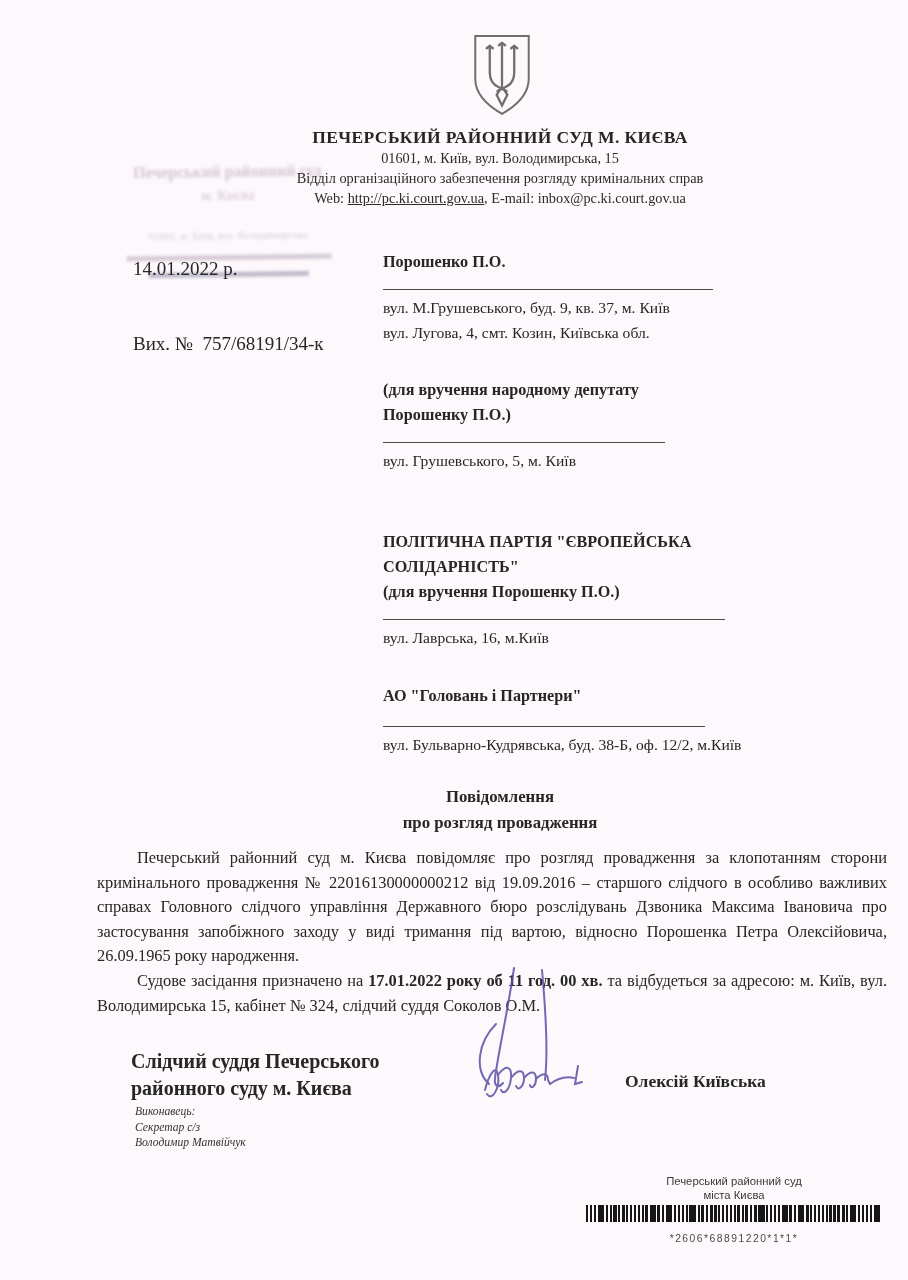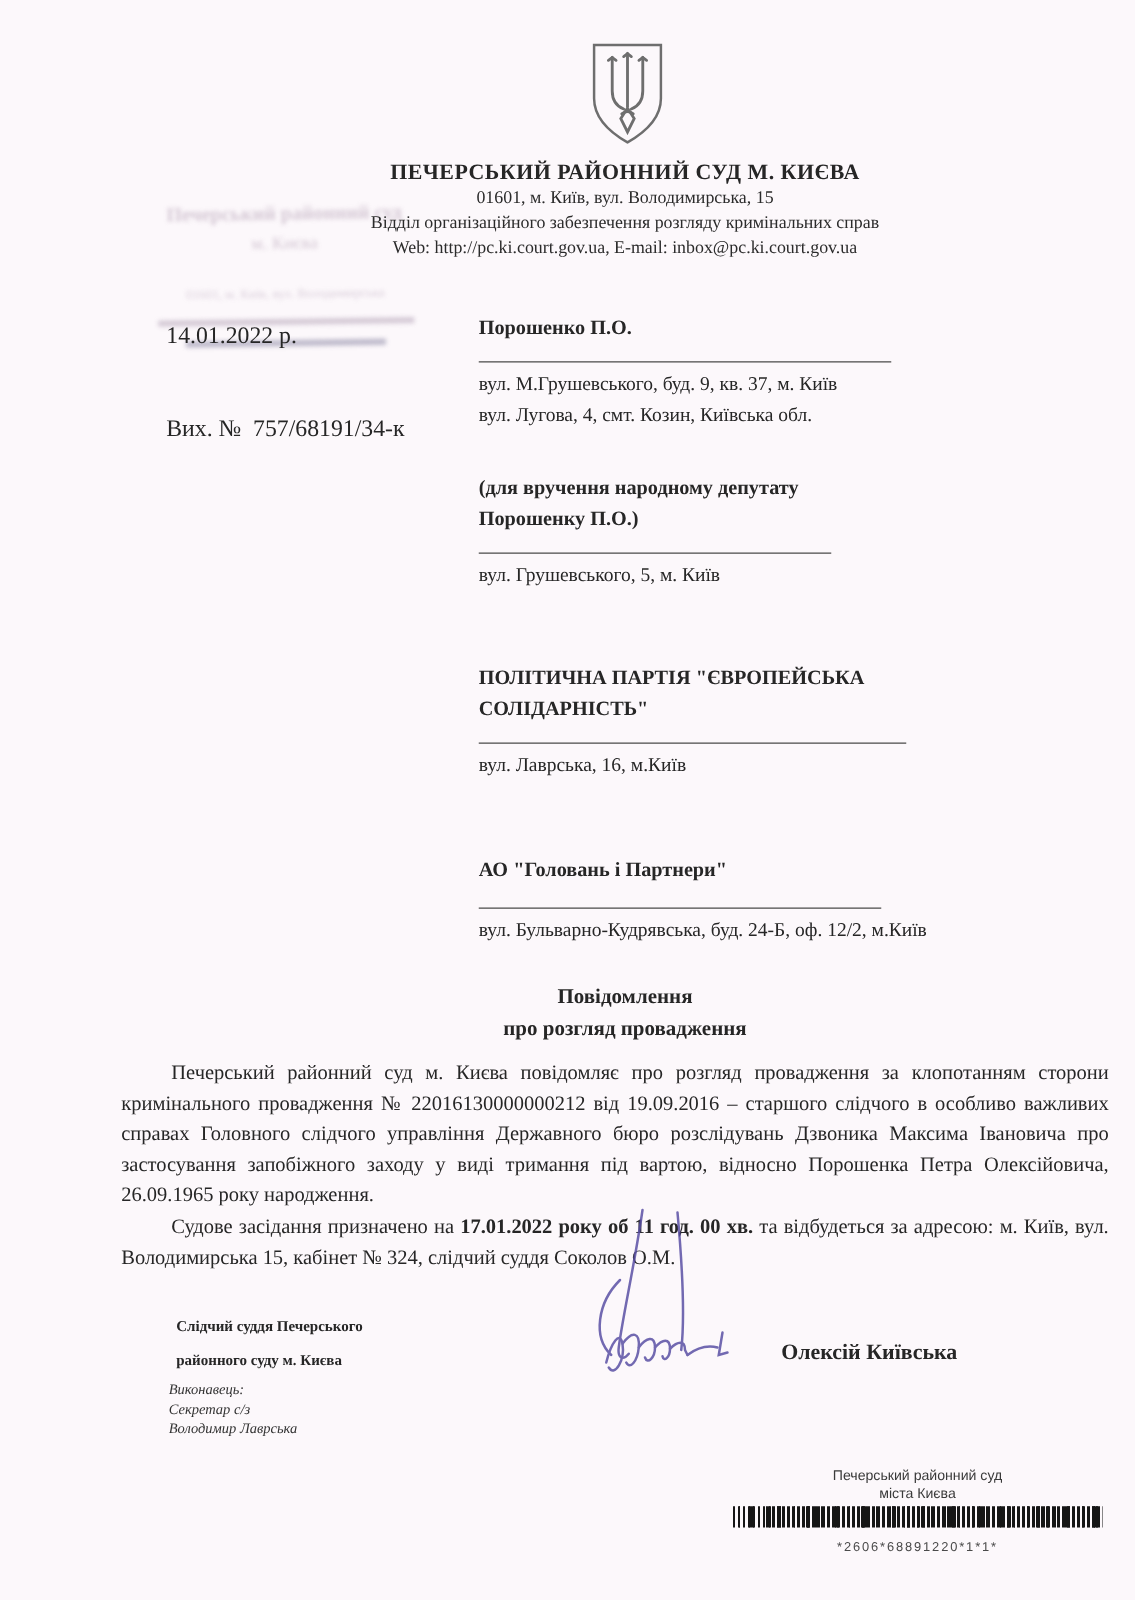--- a/index.html
+++ b/index.html
@@ -8,21 +8,21 @@
     background:#fcf8fb;
     font-family:"Liberation Serif","DejaVu Serif",serif;
     color:#262626;
   }
   .abs{position:absolute;}
   
   .emblem{left:456px;top:33px;width:92px;height:84px;}
   .header-block{left:250px;top:126px;width:500px;text-align:center;}
   .court-name{font-size:17.5px;font-weight:bold;letter-spacing:.4px;line-height:22px;}
   .header-line{font-size:14.3px;line-height:20px;color:#2b2b2b;}
-  .weburl{}
+  .weburl{text-decoration:underline;}
   
   .ghost{left:98px;top:163px;width:260px;text-align:center;transform:rotate(-.8deg);
          color:#c6b6c6;filter:blur(1.6px);opacity:.75;}
   .ghost .g1{font-size:16px;font-weight:bold;}
   .ghost .g2{font-size:14.5px;margin-top:6px;}
   .ghost .g3{font-size:10.5px;margin-top:26px;color:#cdbfce;}
   .ghost .bar1{height:5px;width:205px;margin:14px auto 0;background:#c9bccb;}
   .ghost .bar2{height:5px;width:160px;margin:12px auto 0;background:#a9a5bb;}
   
   .meta{left:133px;top:206px;font-size:19px;line-height:25px;white-space:pre;}
@@ -32,21 +32,21 @@
   .rule{border:0;border-top:1.6px solid #4a4a4a;margin:14px 0 5px 0;}
   .recip .addr{font-size:15.6px;line-height:25px;}
   
   .doc-title{left:300px;top:784px;width:400px;text-align:center;
              font-size:16.8px;font-weight:bold;line-height:26px;}
   
   .body-text{left:97px;top:846px;width:790px;font-size:16.4px;line-height:24.6px;
              text-align:justify;}
   .body-text p{margin:0;text-indent:40px;}
   
-  .sig-left{left:141px;top:1048px;font-size:12px;font-weight:bold;line-height:27px;}
+  .sig-left{left:131px;top:1048px;font-size:20px;font-weight:bold;line-height:27px;}
   .executor{left:135px;top:1104px;font-size:11.6px;font-style:italic;line-height:15.5px;color:#333;}
   .sig-name{left:625px;top:1071px;font-size:17.5px;font-weight:bold;}
   .sig-svg{left:462px;top:962px;width:150px;height:152px;}
   
   .footer{left:586px;top:1174px;width:296px;text-align:center;
           font-family:"Liberation Sans","DejaVu Sans",sans-serif;color:#3a3a3a;}
   .footer .fl{font-size:11.3px;line-height:14px;}
   .barcode{height:17px;margin-top:3px;
     background:
       repeating-linear-gradient(90deg,#161616 0 2px,transparent 2px 4px),
@@ -103,28 +103,29 @@
 <div class="abs recip" style="top:378px;">
   <div class="name">(для вручення народному депутату</div>
   <div class="name">Порошенку П.О.)</div>
   <hr class="rule" style="width:282px;">
   <div class="addr">вул. Грушевського, 5, м. Київ</div>
 </div>
 
 <div class="abs recip" style="top:530px;">
   <div class="name">ПОЛІТИЧНА ПАРТІЯ "ЄВРОПЕЙСЬКА</div>
   <div class="name">СОЛІДАРНІСТЬ"</div>
+  <div class="name">(для вручення Порошенку П.О.)</div>
   <hr class="rule" style="width:342px;">
   <div class="addr">вул. Лаврська, 16, м.Київ</div>
 </div>
 
 <div class="abs recip" style="top:684px;">
   <div class="name">АО "Головань і Партнери"</div>
   <hr class="rule" style="width:322px;margin-top:17px;">
-  <div class="addr">вул. Бульварно-Кудрявська, буд. 24-Б, оф. 12/2, м.Київ</div>
+  <div class="addr">вул. Бульварно-Кудрявська, буд. 38-Б, оф. 12/2, м.Київ</div>
 </div>
 
 <div class="abs doc-title">
   <div>Повідомлення</div>
   <div>про розгляд провадження</div>
 </div>
 
 <div class="abs body-text">
   <p>Печерський районний суд м. Києва повідомляє  про розгляд провадження за клопотанням сторони кримінального провадження № 22016130000000212 від 19.09.2016 – старшого слідчого в особливо важливих справах Головного слідчого управління Державного бюро розслідувань Дзвоника Максима Івановича про застосування запобіжного заходу у виді тримання під вартою, відносно Порошенка Петра Олексійовича, 26.09.1965 року народження.</p>
   <p><span>Судове засідання призначено на </span><b>17.01.2022 року об 11 год. 00 хв.</b><span> та відбудеться за адресою: м. Київ, вул. Володимирська 15, кабінет № 324, слідчий суддя Соколов О.М.</span></p>
@@ -145,21 +146,21 @@
   </g>
 </svg>
 
 <div class="abs sig-left">
   <div>Слідчий суддя Печерського</div>
   <div>районного суду м. Києва</div>
 </div>
 <div class="abs executor">
   <div>Виконавець:</div>
   <div>Секретар с/з</div>
-  <div>Володимир Лаврська</div>
+  <div>Володимир Матвійчук</div>
 </div>
 <div class="abs sig-name">Олексій Київська</div>
 
 <div class="abs footer">
   <div class="fl">Печерський районний суд</div>
   <div class="fl">міста Києва</div>
   <div class="barcode"></div>
   <div class="bcode-text">*2606*68891220*1*1*</div>
 </div>
 

